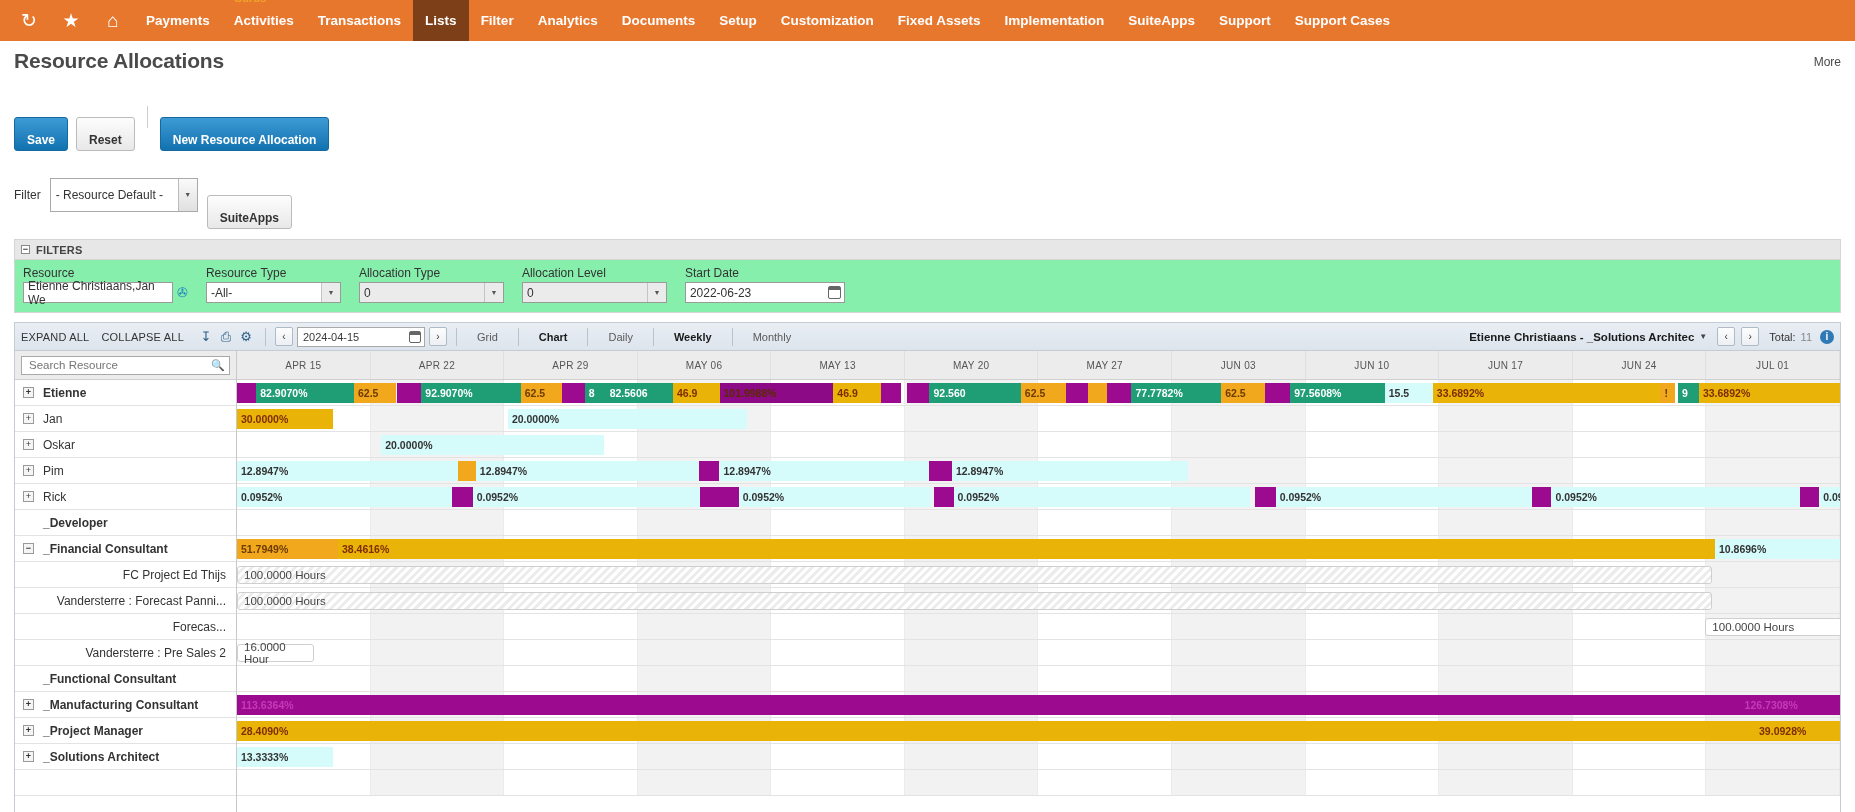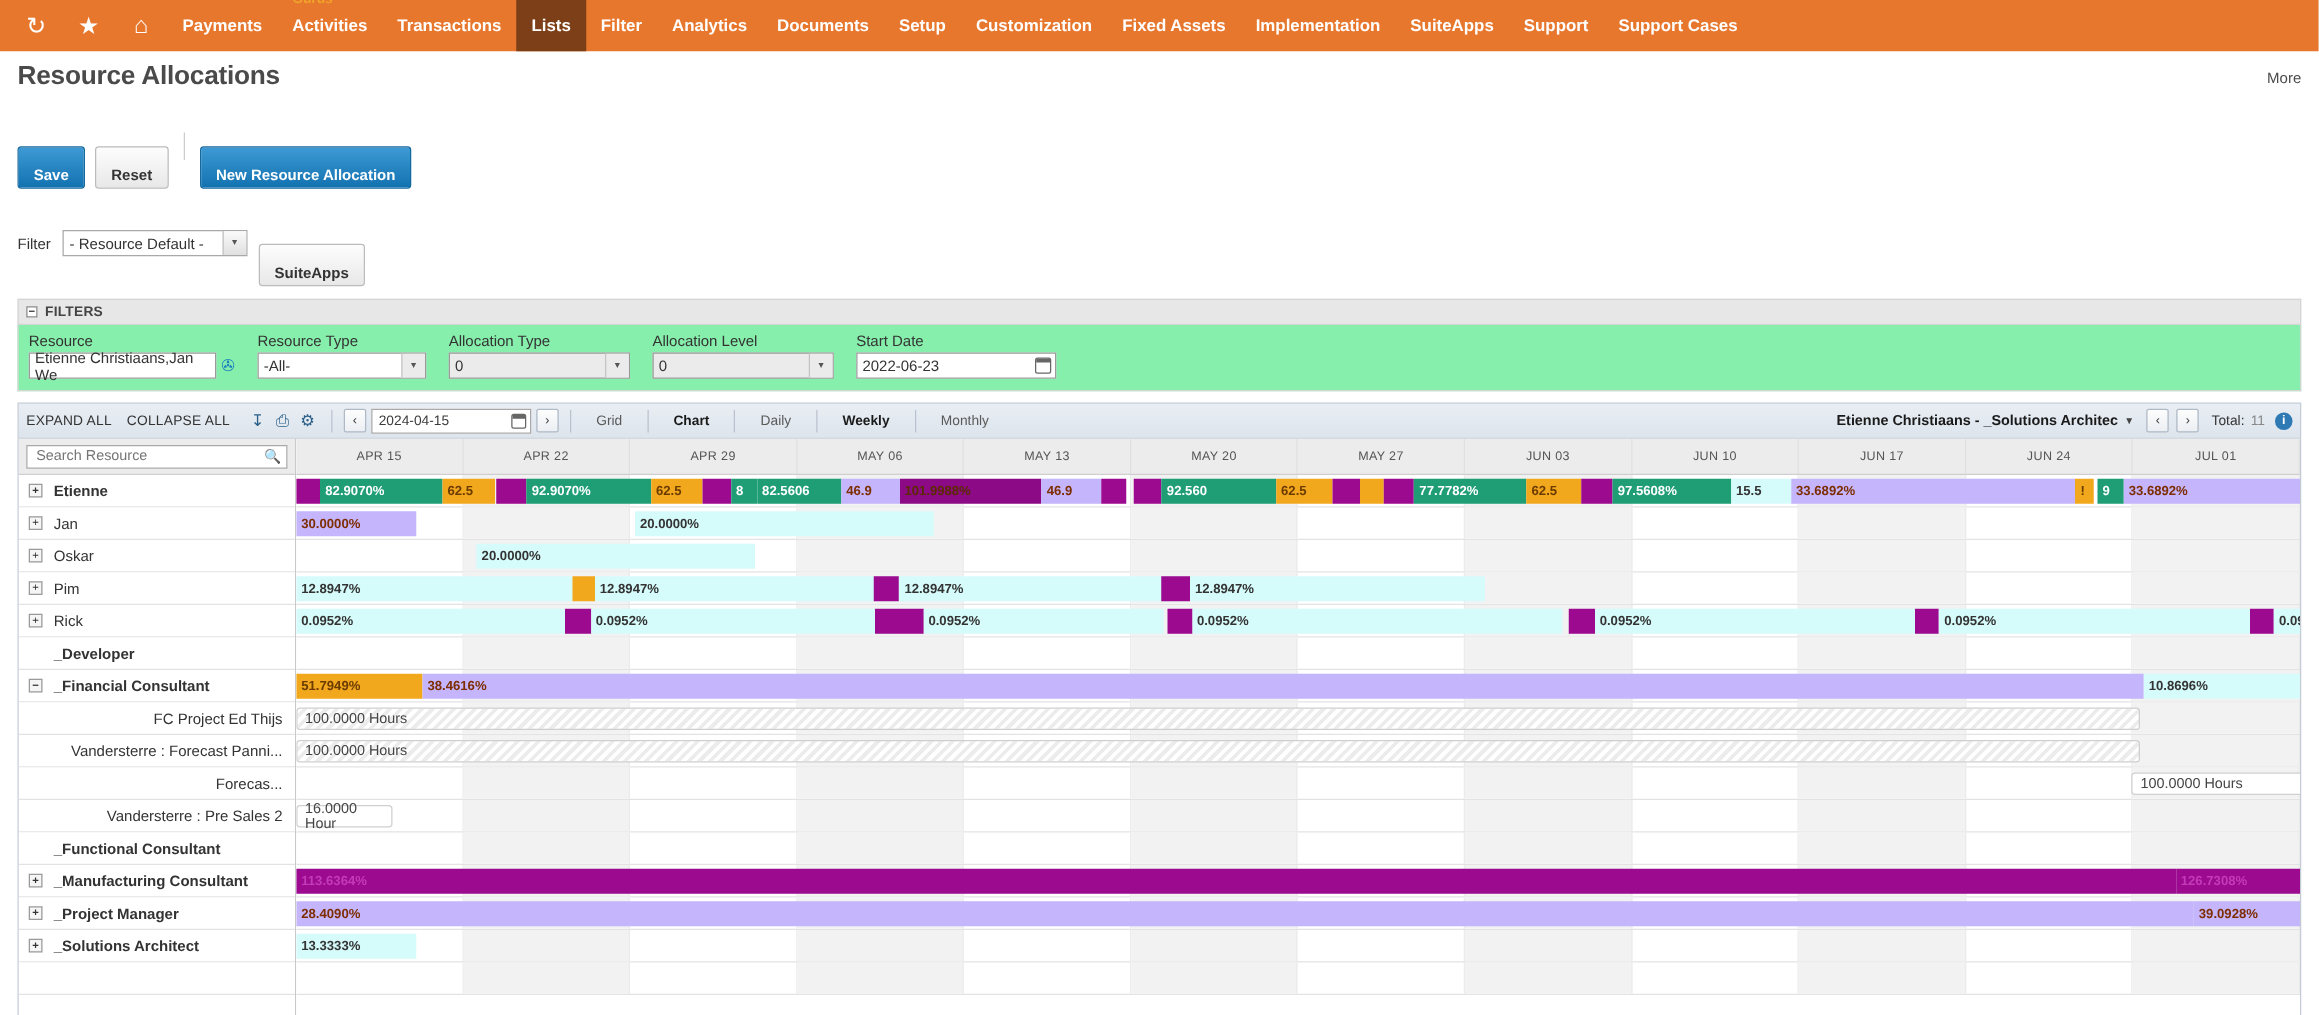--- a/index.html
+++ b/index.html
@@ -81,21 +81,21 @@
     background: linear-gradient(#3d9ad4,#1272b0);
     border: 1px solid #14699f;
     color: #fff;
   }
   .sep-v { width:1px; height:22px; background:#ccc; margin:0 4px; }
 
   #filterrow { margin-top: 9px; display:flex; align-items:center; gap:9px; font-size:12px;}
   .selectbox {
     display:flex; align-items:center;
     border:1px solid #a9a9a9; background:#fff;
-    height:21px; width:148px; font-size:12px; padding-left:5px;
+    height:34px; width:148px; font-size:12px; padding-left:5px;
     position:relative;
   }
   .selectbox .caret {
     position:absolute; right:0; top:0; bottom:0; width:19px;
     background: linear-gradient(#fafafa,#e0e0e0);
     border-left:1px solid #bbb;
     display:flex; align-items:center; justify-content:center;
     font-size:7px; color:#555;
   }
 
@@ -257,21 +257,21 @@
   .grow .bgcol { flex:1 0 0; border-right:1px solid #ebebeb; }
   .grow .bgcol.sh { background:#f2f2f2; }
   .bar {
     position:absolute; top:3px; height:20px;
     display:flex; align-items:center;
     font-size:10.5px; font-weight:bold;
     padding-left:4px; overflow:hidden; white-space:nowrap;
     color:#5a2a00;
   }
   .bar.cy { background:#d6fbfb; color:#333; border:none;}
-  .bar.or { background:#c4b5fd; color:#7d2d00; }
+  .bar.or { background:#eab308; color:#7d2d00; }
   .bar.am { background:#f2a81d; color:#6b3b00; }
   .bar.gr { background:#1f9d74; color:#fff; }
   .bar.pu { background:#9c0a90; color:#c43bb8; }
   .bar.pu2 { background:#8d0a86; }
   .hours {
     position:absolute; top:4px; height:18px;
     background: repeating-linear-gradient(135deg,#fff,#fff 3px,#ececec 3px,#ececec 6px);
     border:1px solid #cfcfcf; border-radius:3px;
     display:flex; align-items:center; padding-left:6px;
     font-size:11.5px; color:#444;

